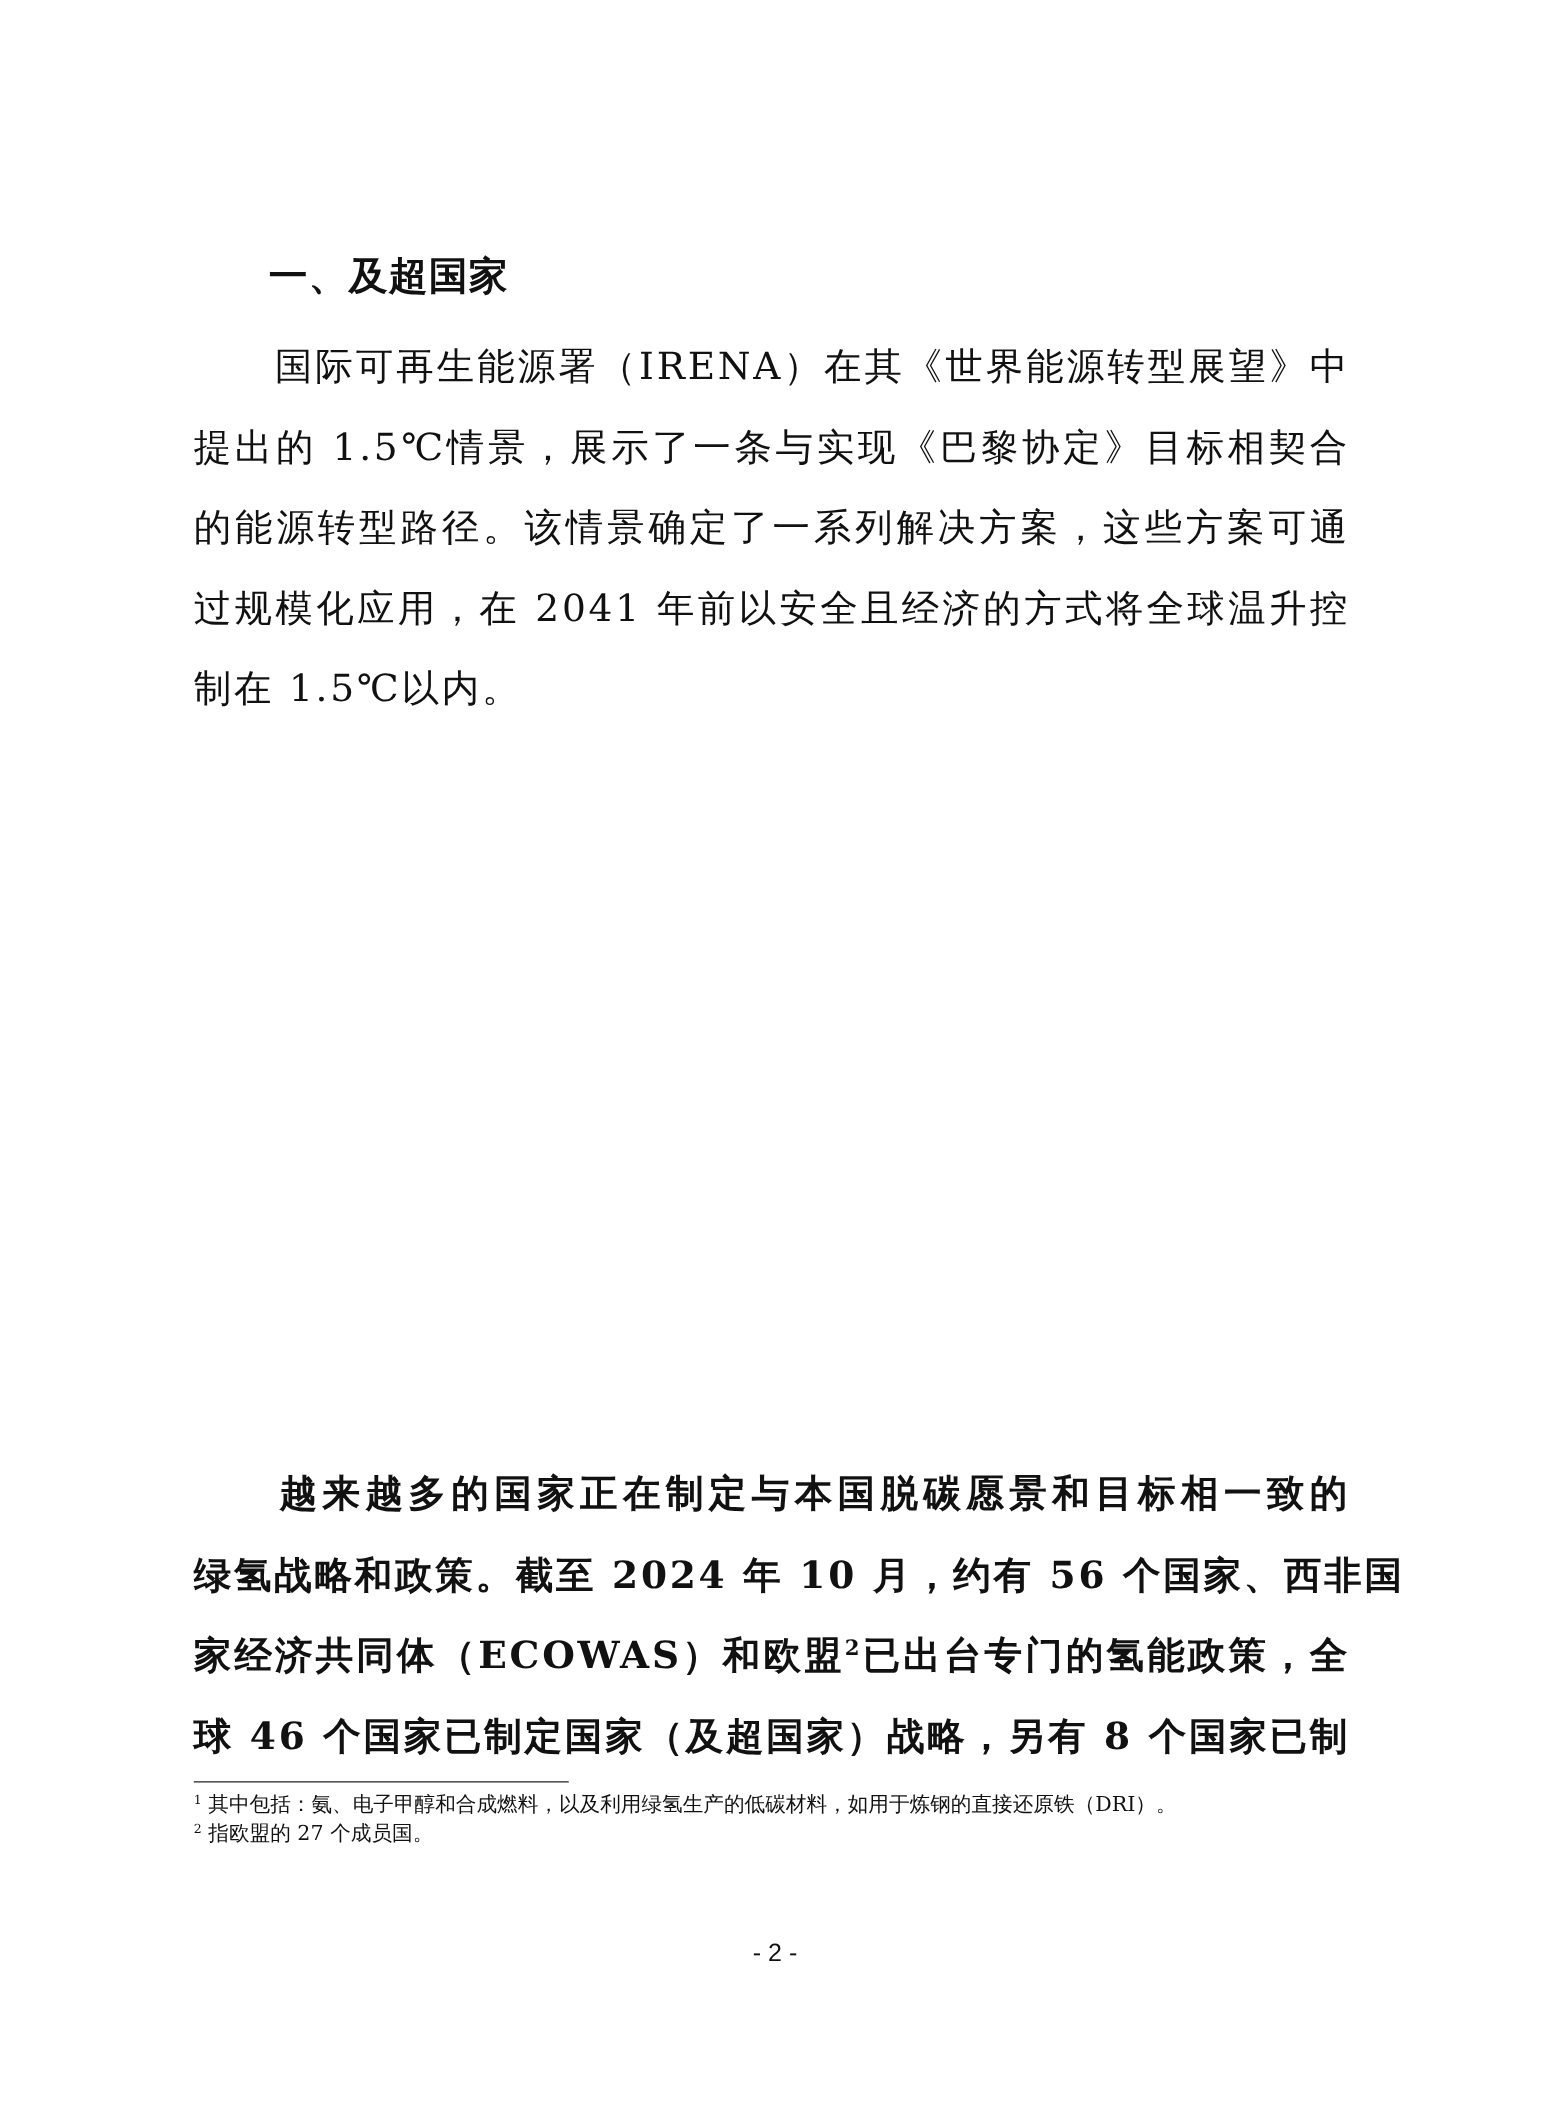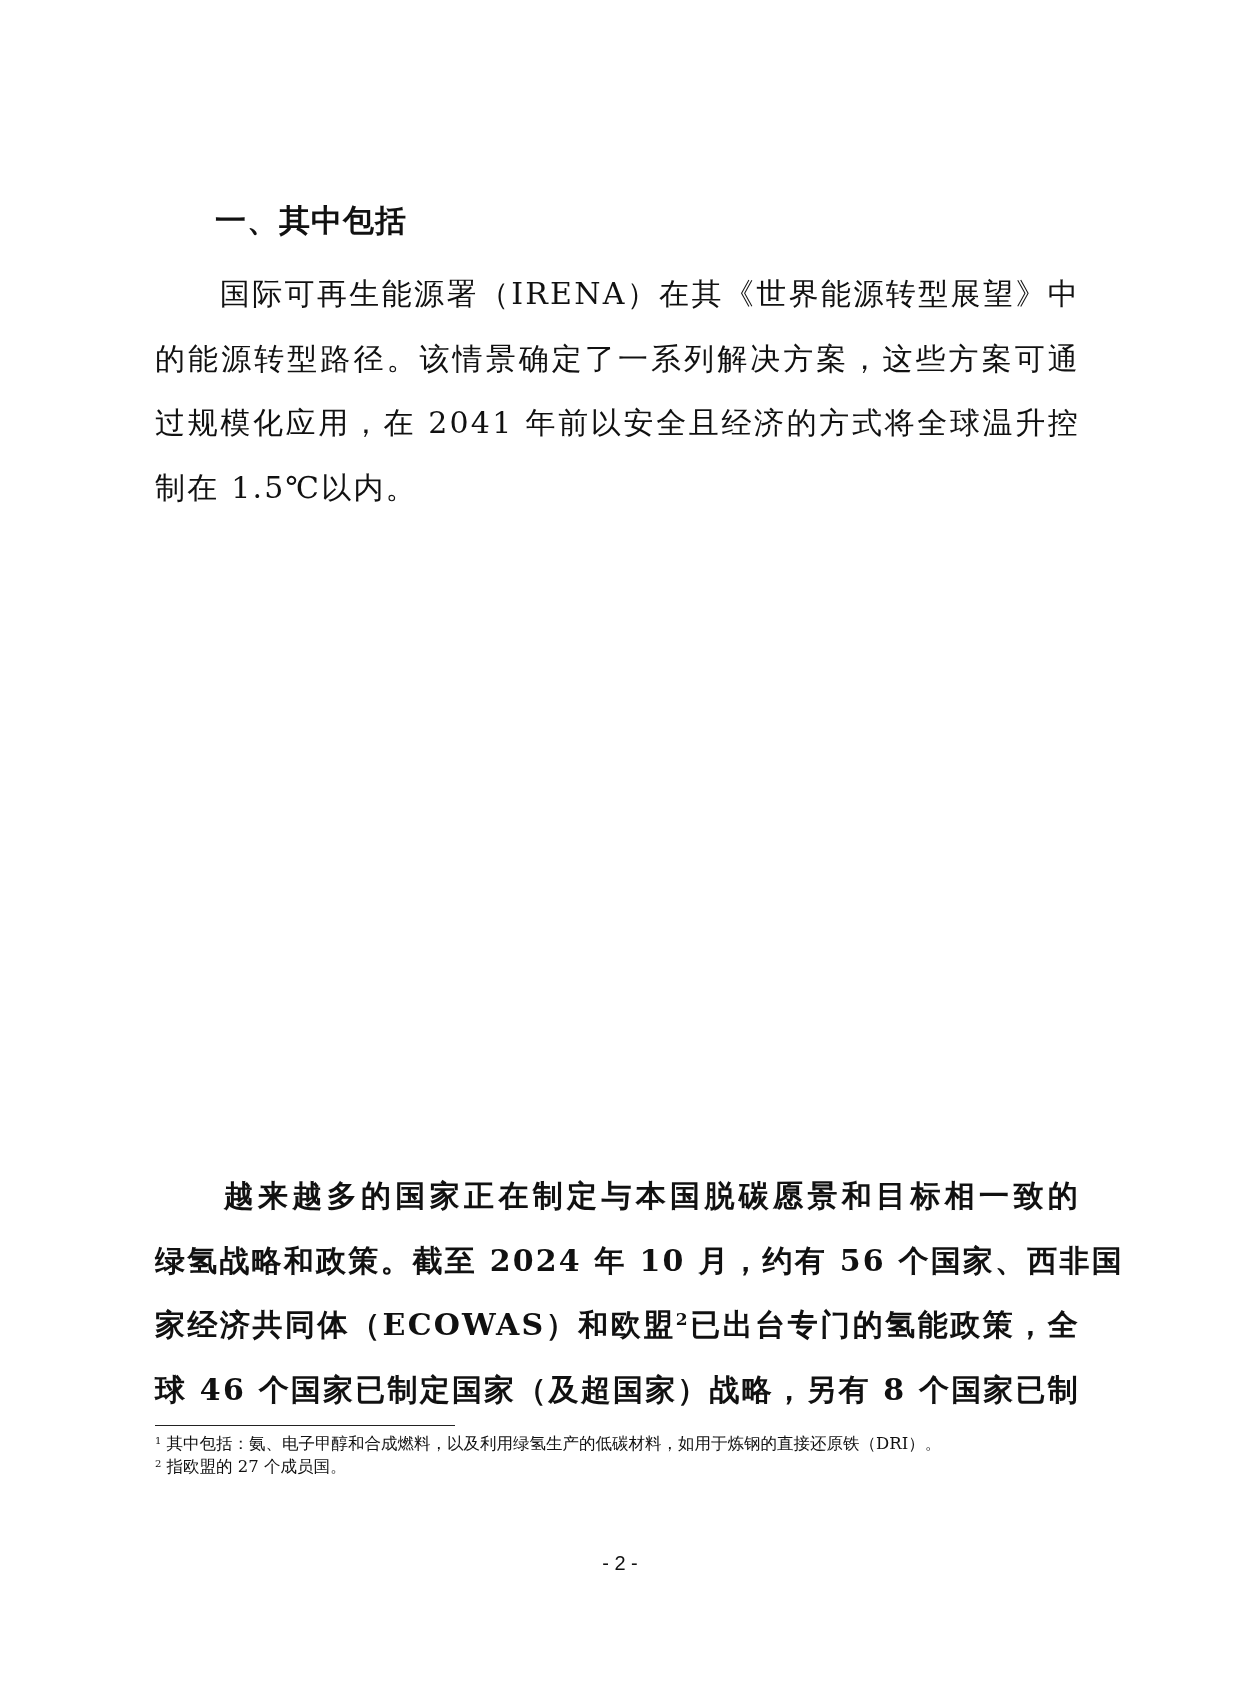--- a/index.html
+++ b/index.html
@@ -17,24 +17,25 @@
   .fn-rule { position:absolute; left:155px; top:1425px; width:300px; height:1px; background:#222; }
   .footnotes { position:absolute; left:155px; top:1432px; font-size:16.5px; line-height:23px; }
   .footnotes sup { font-size:10px; top:-3px; }
   .pagenum { position:absolute; left:0; width:1240px; top:1552px; text-align:center; font-family:"Liberation Sans","DejaVu Sans",sans-serif; font-size:20px; }
 </style>
 </head>
 <body>
 
 <div class="page">
 
-  <div class="heading">一、其中包括</div>
+  <div class="heading">一、及超国家</div>
 
   <div class="para p1">
     <span class="line">　　国际可再生能源署（IRENA）在其《世界能源转型展望》中</span>
+    <span class="line">提出的 1.5℃情景，展示了一条与实现《巴黎协定》目标相契合</span>
     <span class="line">的能源转型路径。该情景确定了一系列解决方案，这些方案可通</span>
     <span class="line">过规模化应用，在 2041 年前以安全且经济的方式将全球温升控</span>
     <span class="line last">制在 1.5℃以内。</span>
   </div>
 
 
 
   <div class="para p4">
     <span class="line">　　越来越多的国家正在制定与本国脱碳愿景和目标相一致的</span>
     <span class="line">绿氢战略和政策。截至 2024 年 10 月，约有 56 个国家、西非国</span>

